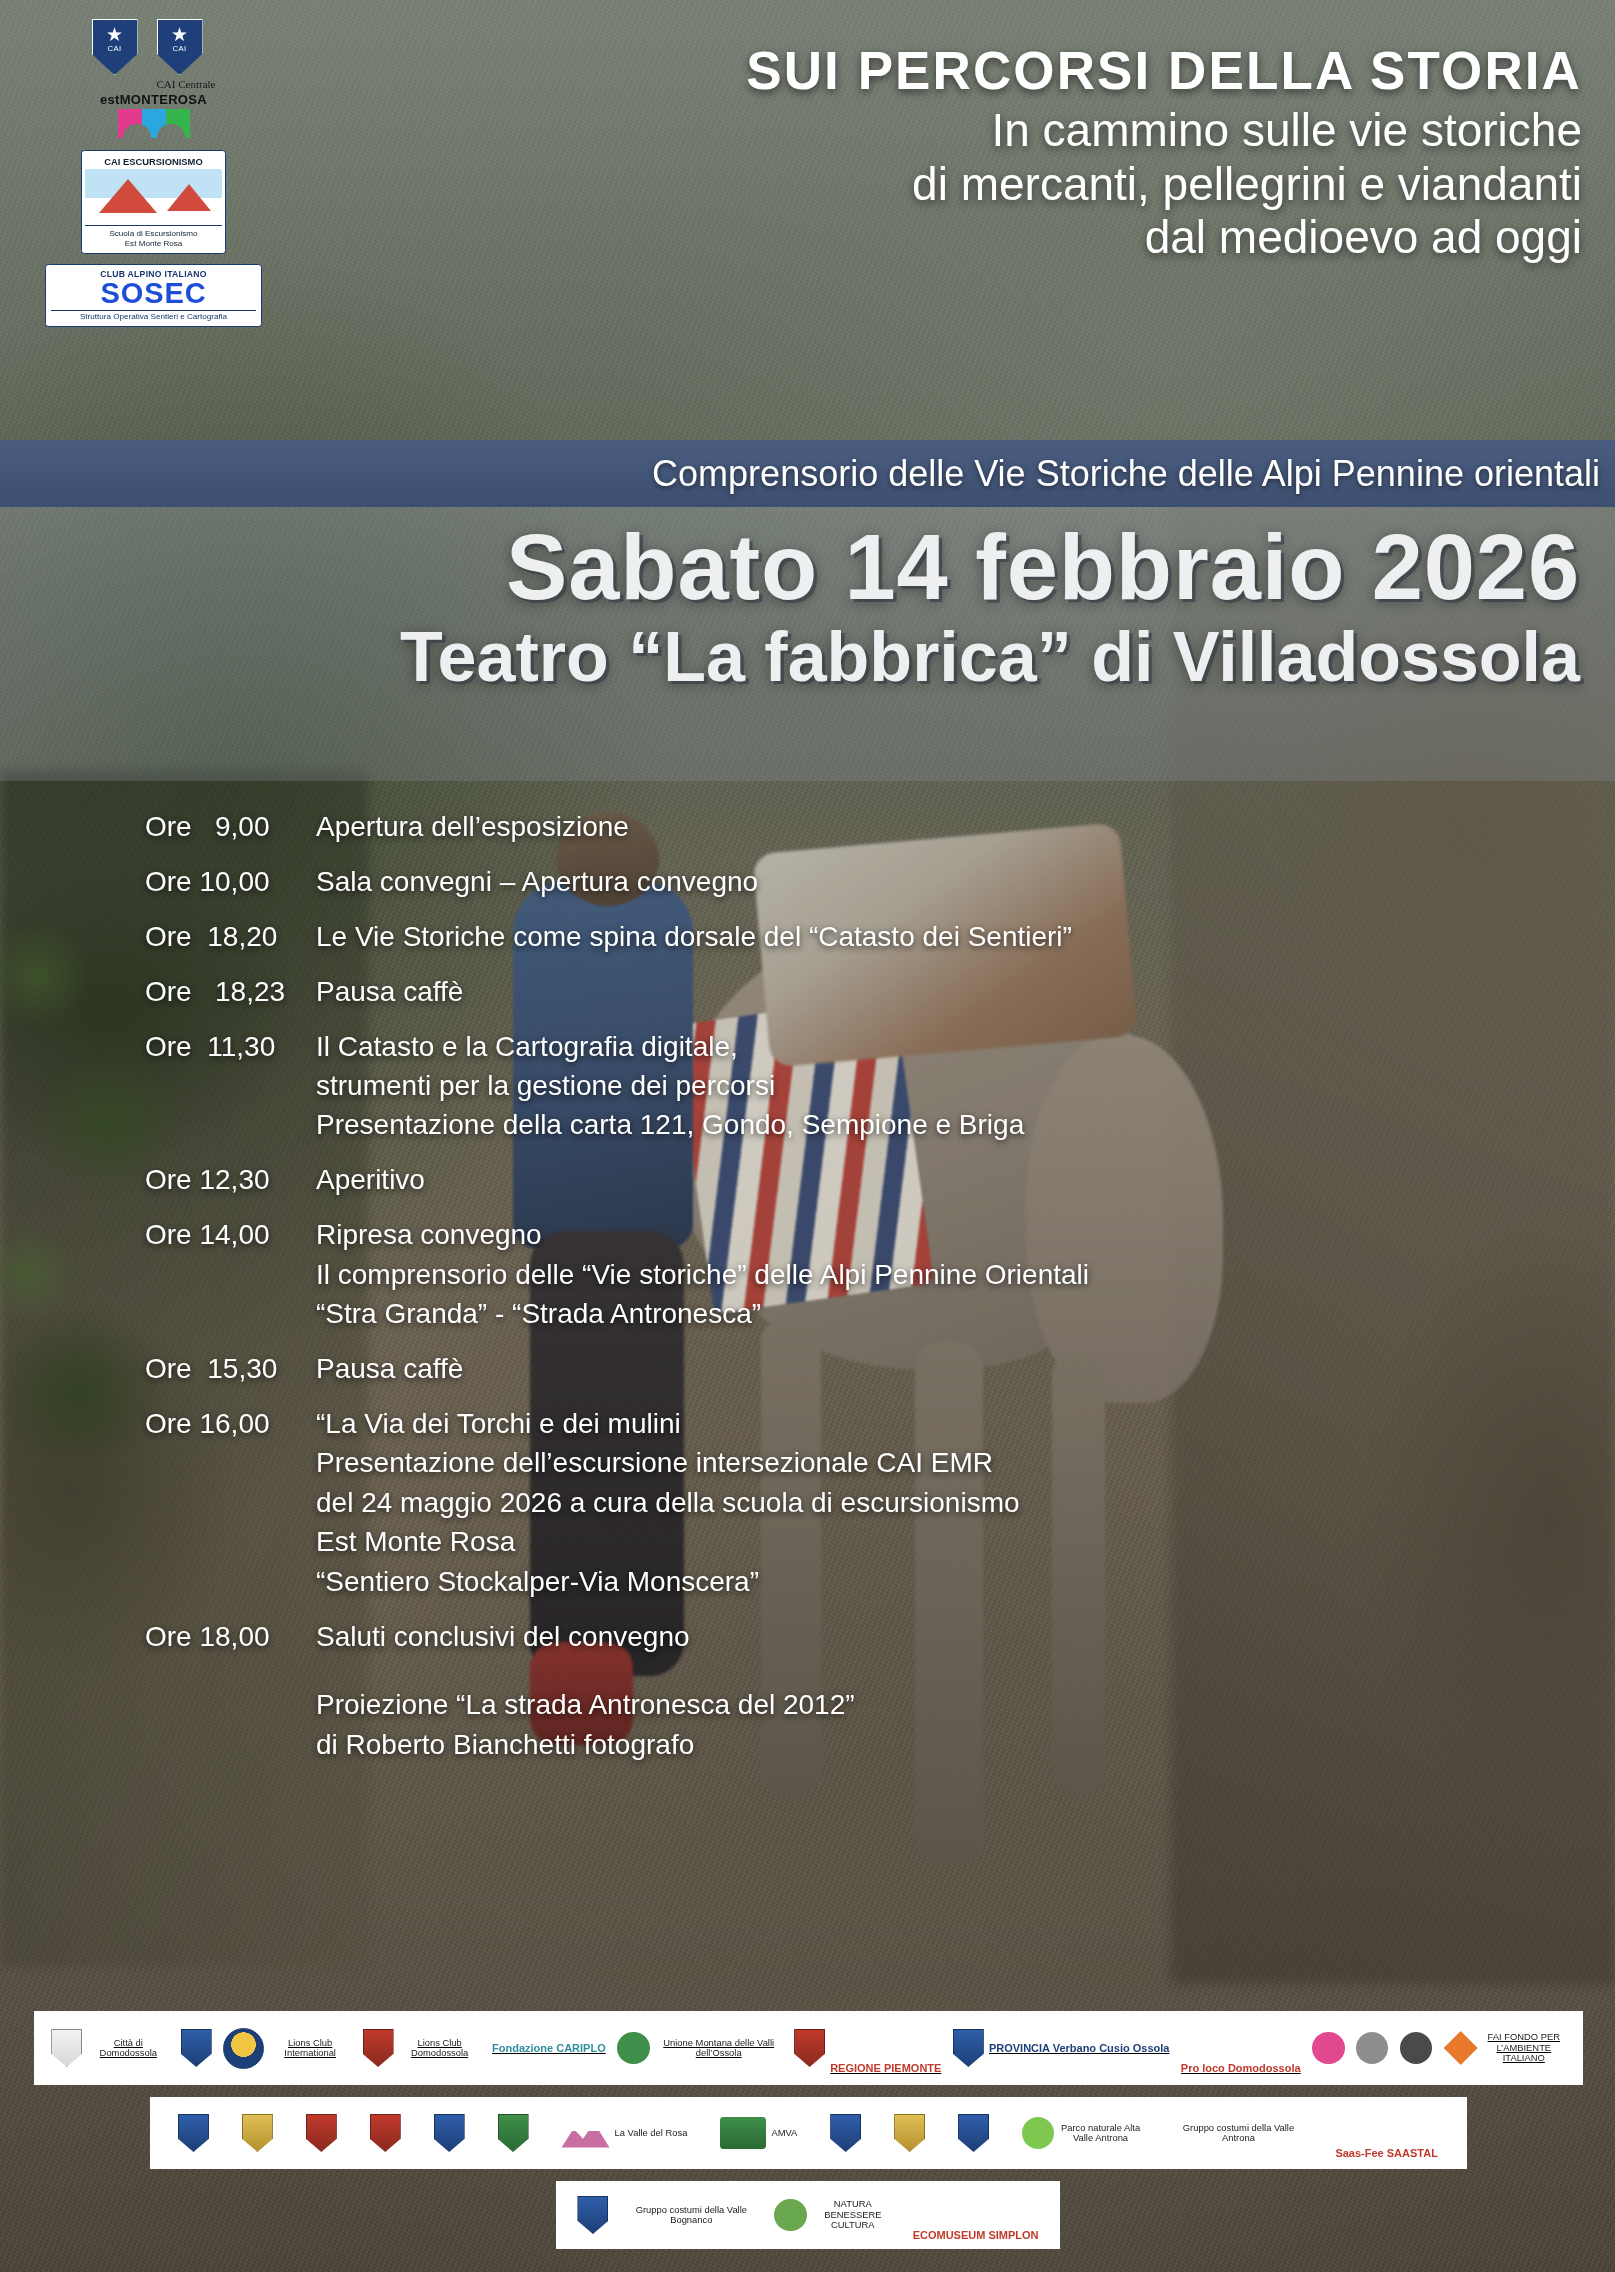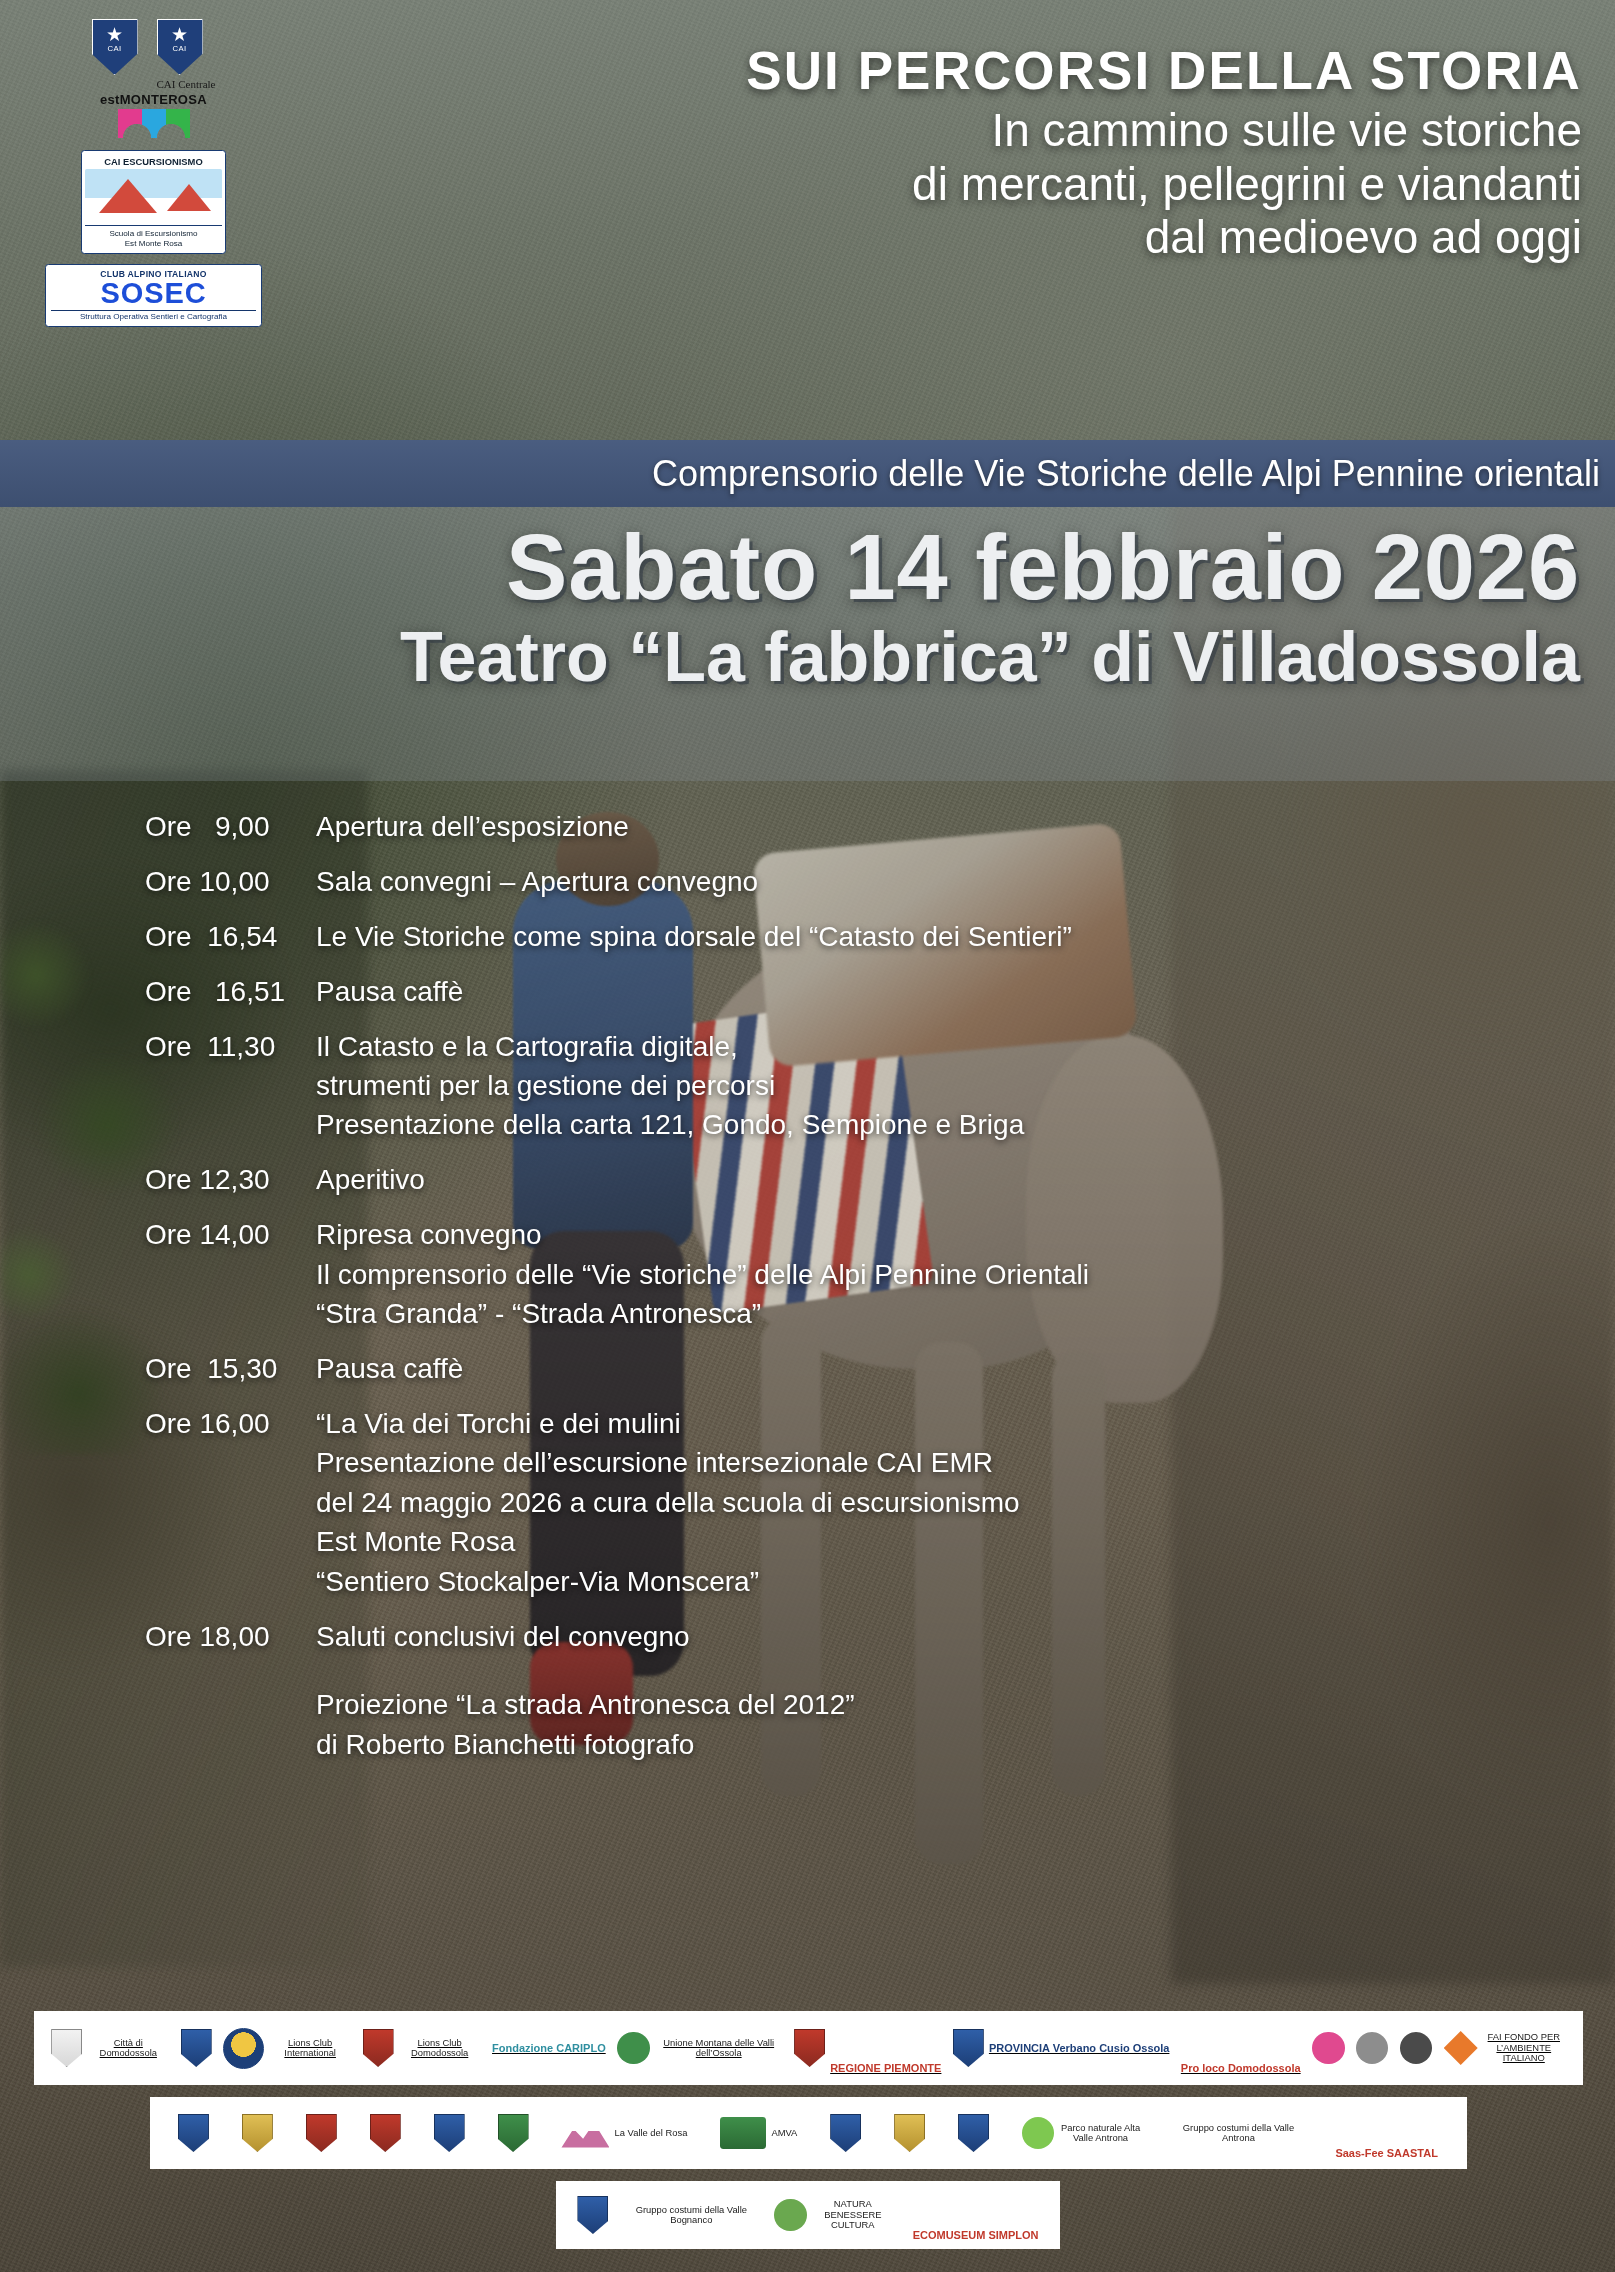--- a/index.html
+++ b/index.html
@@ -515,28 +515,28 @@
     </div>
 
     <div class="prow">
       <div class="ptime">Ore 10,00</div>
       <div class="pdesc">
         <div>Sala convegni – Apertura convegno</div>
       </div>
     </div>
 
     <div class="prow">
-      <div class="ptime">Ore  16,54</div>
+      <div class="ptime">Ore  18,20</div>
       <div class="pdesc">
         <div>Le Vie Storiche come spina dorsale del “Catasto dei Sentieri”</div>
       </div>
     </div>
 
     <div class="prow">
-      <div class="ptime">Ore   16,51</div>
+      <div class="ptime">Ore   18,23</div>
       <div class="pdesc">
         <div>Pausa caffè</div>
       </div>
     </div>
 
     <div class="prow">
       <div class="ptime">Ore  11,30</div>
       <div class="pdesc">
         <div>Il Catasto e la Cartografia digitale,</div>
         <div>strumenti per la gestione dei percorsi</div>

